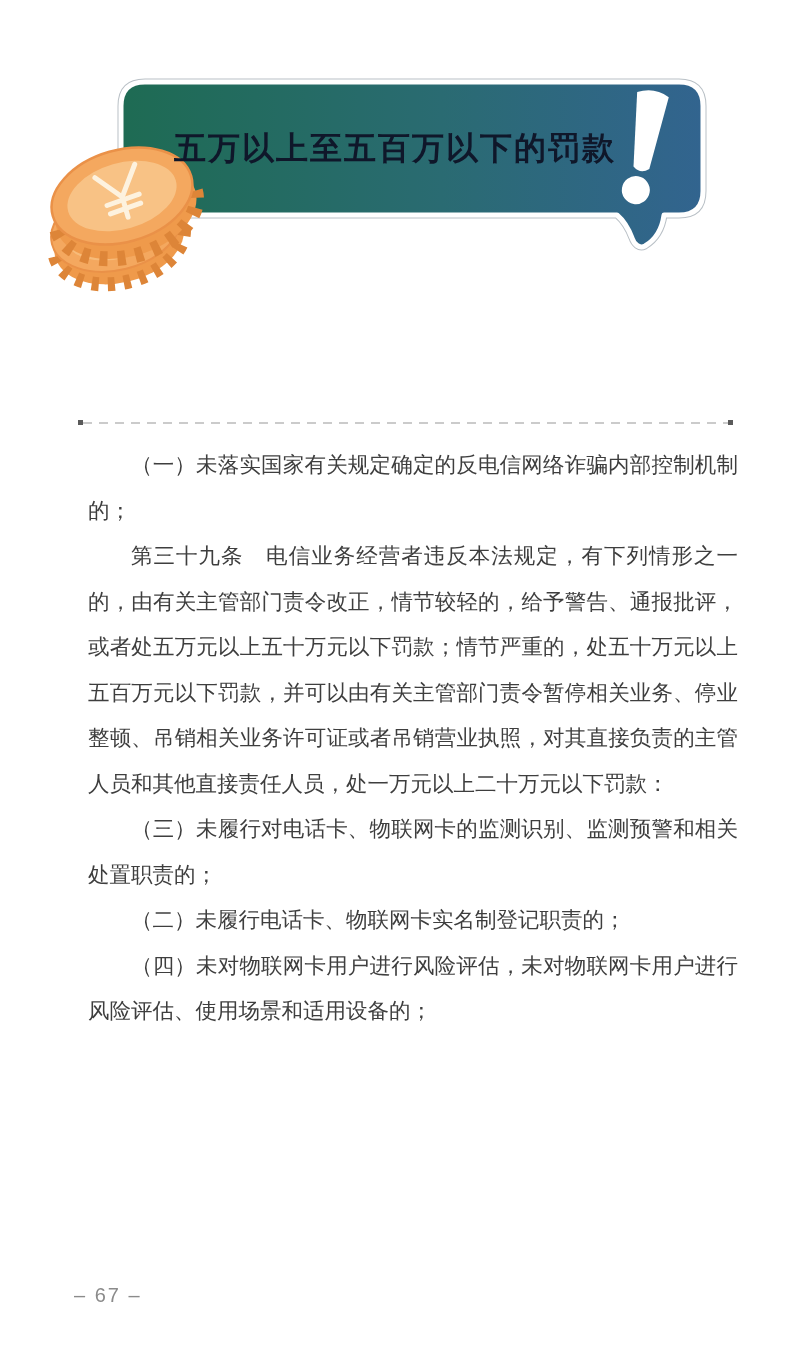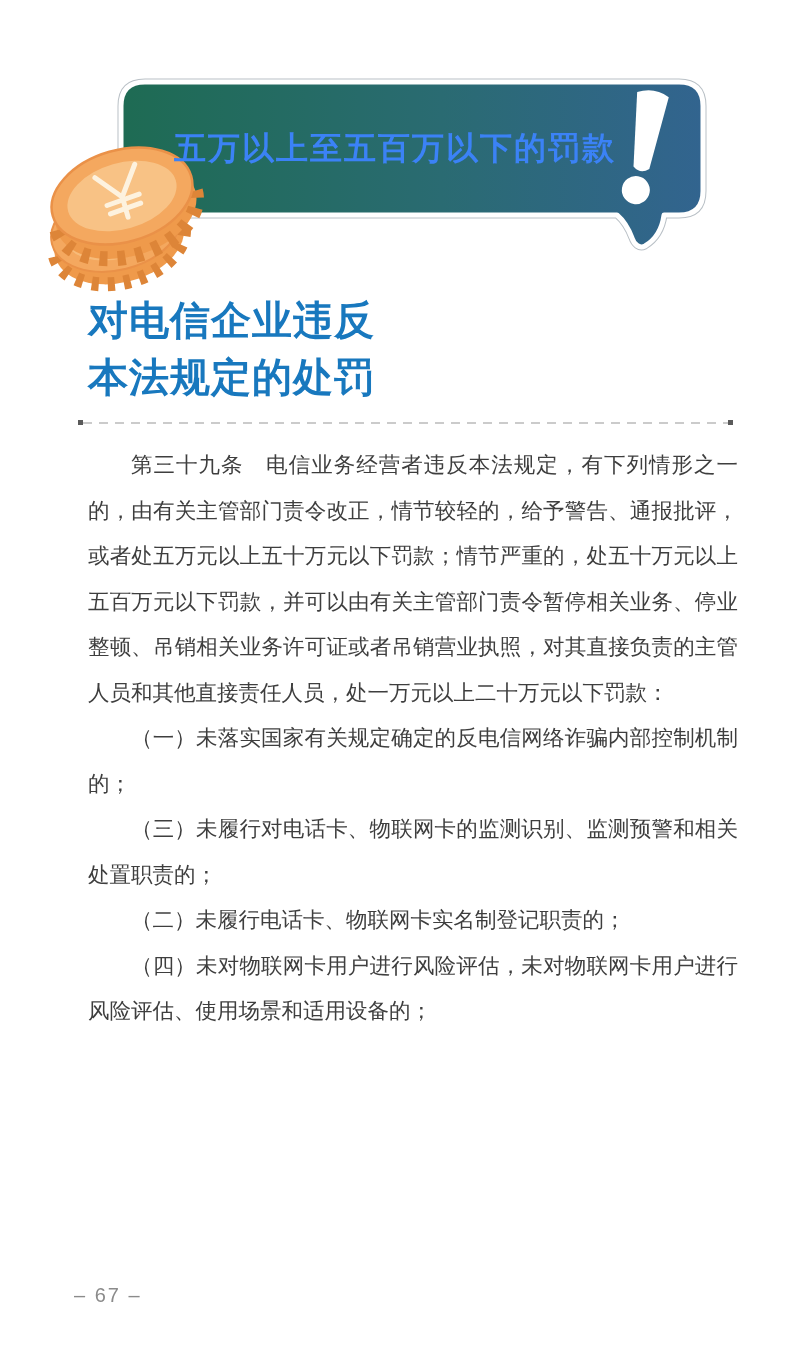--- a/index.html
+++ b/index.html
@@ -11,21 +11,21 @@
     overflow: hidden;
   }
   .page { position: absolute; inset: 0; }
 
   
   .banner-svg { position: absolute; left: 0; top: 0; width: 800px; height: 300px; }
   .banner-label {
     position: absolute;
     left: 121px; top: 128px; width: 548px; height: 40px;
     text-align: center;
-    font-size: 32px; font-weight: bold; color: #3b82f6;
+    font-size: 32px; font-weight: bold; color: #0f172a;
     line-height: 40px; letter-spacing: 2px;
     z-index: 3;
   }
 
   
   .page-title {
     position: absolute;
     left: 88px; top: 292px;
     font-size: 40px; line-height: 57px;
     color: #1878be; font-weight: bold;
@@ -113,34 +113,30 @@
           <path d="M 122,197 L 122,218"></path>
           <path d="M 105,201 L 139,199"></path>
           <path d="M 106,210 L 138,208"></path>
         </g>
       </g>
     </g>
   </svg>
 
   <div class="banner-label">五万以上至五百万以下的罚款</div>
 
-  <h1 class="page-title" style="margin:0;">
-    <div>对电信企业违反</div>
-    <div>本法规定的处罚</div>
-  </h1>
 
   <div class="divider">
     <span class="dot left"></span>
     <span class="line"></span>
     <span class="dot right"></span>
   </div>
 
   <div class="article">
+    <p>（一）未落实国家有关规定确定的反电信网络诈骗内部控制机制的；</p>
     <p>第三十九条　电信业务经营者违反本法规定，有下列情形之一的，由有关主管部门责令改正，情节较轻的，给予警告、通报批评，或者处五万元以上五十万元以下罚款；情节严重的，处五十万元以上五百万元以下罚款，并可以由有关主管部门责令暂停相关业务、停业整顿、吊销相关业务许可证或者吊销营业执照，对其直接负责的主管人员和其他直接责任人员，处一万元以上二十万元以下罚款：</p>
-    <p>（一）未落实国家有关规定确定的反电信网络诈骗内部控制机制的；</p>
     <p>（三）未履行对电话卡、物联网卡的监测识别、监测预警和相关处置职责的；</p>
     <p>（二）未履行电话卡、物联网卡实名制登记职责的；</p>
     <p>（四）未对物联网卡用户进行风险评估，未对物联网卡用户进行风险评估、使用场景和适用设备的；</p>
   </div>
 
   <div class="page-number">– 67 –</div>
 
 </div>
 
 </body></html>

